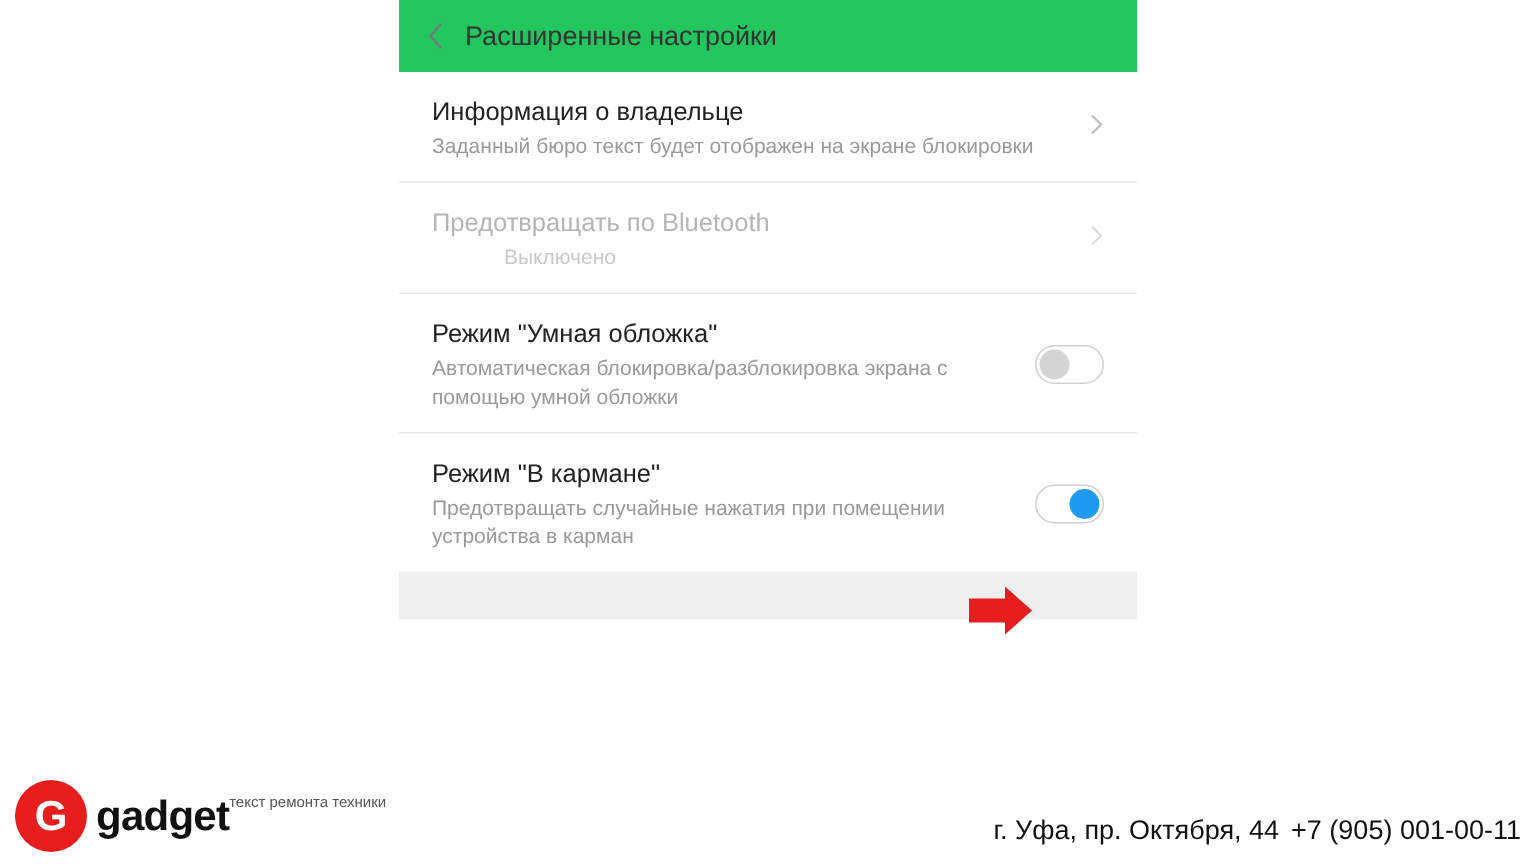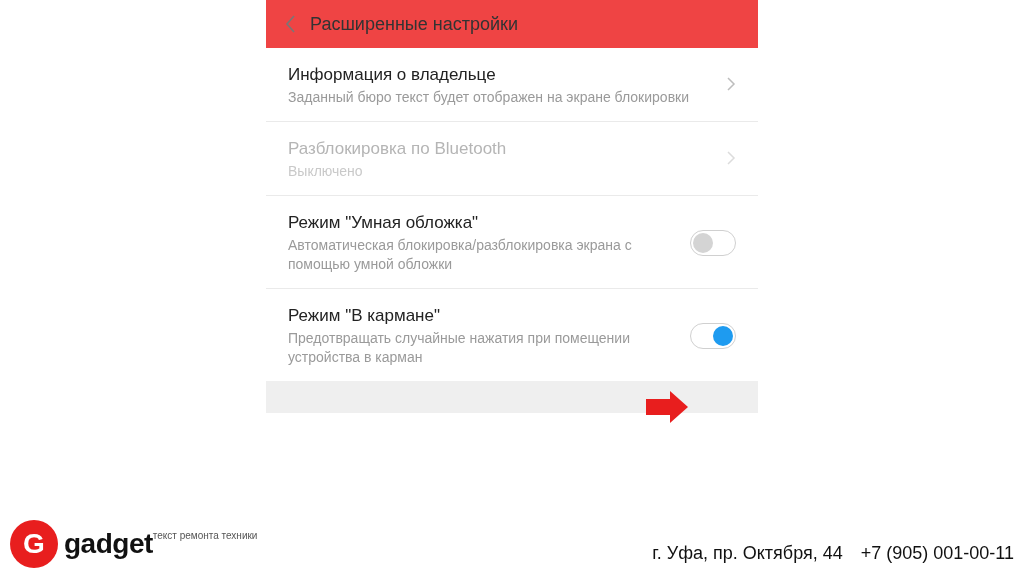--- a/index.html
+++ b/index.html
@@ -1,45 +1,45 @@
 <!DOCTYPE html>
 <html><head>
 <meta charset="utf-8">
 <style>
   * { box-sizing: border-box; margin: 0; padding: 0; }
   html, body { width: 1024px; height: 576px; font-family: Arial, Helvetica, sans-serif; background: #ffffff; overflow: hidden; }
   .frame { width: 1024px; height: 576px; position: relative; }
   .phone { width: 492px; margin: 0 auto; background: #fff; }
-  .header { background: #ef4444; height: 48px; display: flex; align-items: center; padding: 0 12px; }
+  .header { background: #22c55e; height: 48px; display: flex; align-items: center; padding: 0 12px; }
   .back { width: 24px; height: 24px; display: flex; align-items: center; justify-content: center; color: #666; font-size: 20px; margin-right: 8px; cursor: pointer; }
   .header-title { font-size: 18px; color: #333; font-weight: 500; }
   .body { padding: 0 0 0 0; }
   .item { display: flex; align-items: center; padding: 16px 22px 14px 22px; position: relative; border-bottom: 1px solid #eaeaea; }
   .item:last-child { border-bottom: none; }
   .item-text { flex: 1; padding-right: 12px; }
   .item-title { font-size: 17px; color: #222; line-height: 1.3; margin-bottom: 2px; }
   .item-sub { font-size: 14px; color: #9a9a9a; line-height: 1.35; }
   .disabled .item-title { color: #b5b5b5; }
-  .disabled .item-sub { color: #c9c9c9; }
+  .disabled .item-sub { color: #c9c9c9; margin-left: 48px; }
   .chevron { color: #bdbdbd; font-size: 20px; width: 18px; text-align: right; }
   .disabled .chevron { color: #dcdcdc; }
   .toggle { width: 46px; height: 26px; border-radius: 20px; border: 1px solid #d0d0d0; background: #fff; position: relative; cursor: pointer; flex-shrink: 0; }
   .toggle .knob { width: 20px; height: 20px; border-radius: 50%; position: absolute; top: 2px; }
   .toggle.off .knob { left: 2px; background: #d4d4d4; }
   .toggle.on .knob { right: 2px; background: #1e9bf0; }
   .arrow { position: absolute; left: 646px; top: 393px; width: 0; height: 0; }
   .arrow-body { position: absolute; top: 6px; left: 0; width: 24px; height: 16px; background: #e81e1e; }
   .arrow-head { position: absolute; top: -2px; left: 24px; width: 0; height: 0; border-top: 16px solid transparent; border-bottom: 16px solid transparent; border-left: 18px solid #e81e1e; }
   .footer-bar { background: #efefef; height: 32px; }
   .logo-area { position: absolute; left: 10px; bottom: 8px; display: flex; align-items: center; }
   .logo-circle { width: 48px; height: 48px; border-radius: 50%; background: #e81e1e; display: flex; align-items: center; justify-content: center; color: #fff; font-size: 28px; font-weight: bold; margin-right: 6px; }
   .logo-text { display: flex; flex-direction: row; }
   .logo-name { font-size: 28px; font-weight: 600; color: #111; line-height: 1; letter-spacing: -0.5px; }
   .logo-tag { font-size: 10px; color: #555; }
-  .contact { position: absolute; right: 10px; bottom: 12px; display: flex; gap: 18px; font-size: 18px; color: #111; font-weight: 500; }
+  .contact { position: absolute; right: 10px; bottom: 12px; display: flex; gap: 8px; font-size: 18px; color: #111; font-weight: 500; }
 </style>
 </head>
 <body>
 
 <div class="frame">
   <div class="phone">
     <div class="header">
       <div class="back">
         <svg width="12" height="20" viewBox="0 0 12 20">
             <path d="M10 2 L3 10 L10 18" stroke="#777" stroke-width="1.6" fill="none"></path>
@@ -52,21 +52,21 @@
           <div class="item-text">
             <div class="item-title">Информация о владельце</div>
             <div class="item-sub">Заданный бюро текст будет отображен на экране блокировки</div>
           </div>
           <div class="chevron"><svg width="10" height="16" viewBox="0 0 10 16">
               <path d="M2 2 L8 8 L2 14" stroke="currentColor" stroke-width="1.5" fill="none"></path>
             </svg></div>
         </div>
         <div class="item disabled">
           <div class="item-text">
-            <div class="item-title">Разблокировка по Bluetooth</div>
+            <div class="item-title">Предотвращать по Bluetooth</div>
             <div class="item-sub">Выключено</div>
           </div>
           <div class="chevron"><svg width="10" height="16" viewBox="0 0 10 16">
               <path d="M2 2 L8 8 L2 14" stroke="currentColor" stroke-width="1.5" fill="none"></path>
             </svg></div>
         </div>
         <div class="item">
           <div class="item-text">
             <div class="item-title">Режим "Умная обложка"</div>
             <div class="item-sub">Автоматическая блокировка/разблокировка экрана с помощью умной обложки</div>

